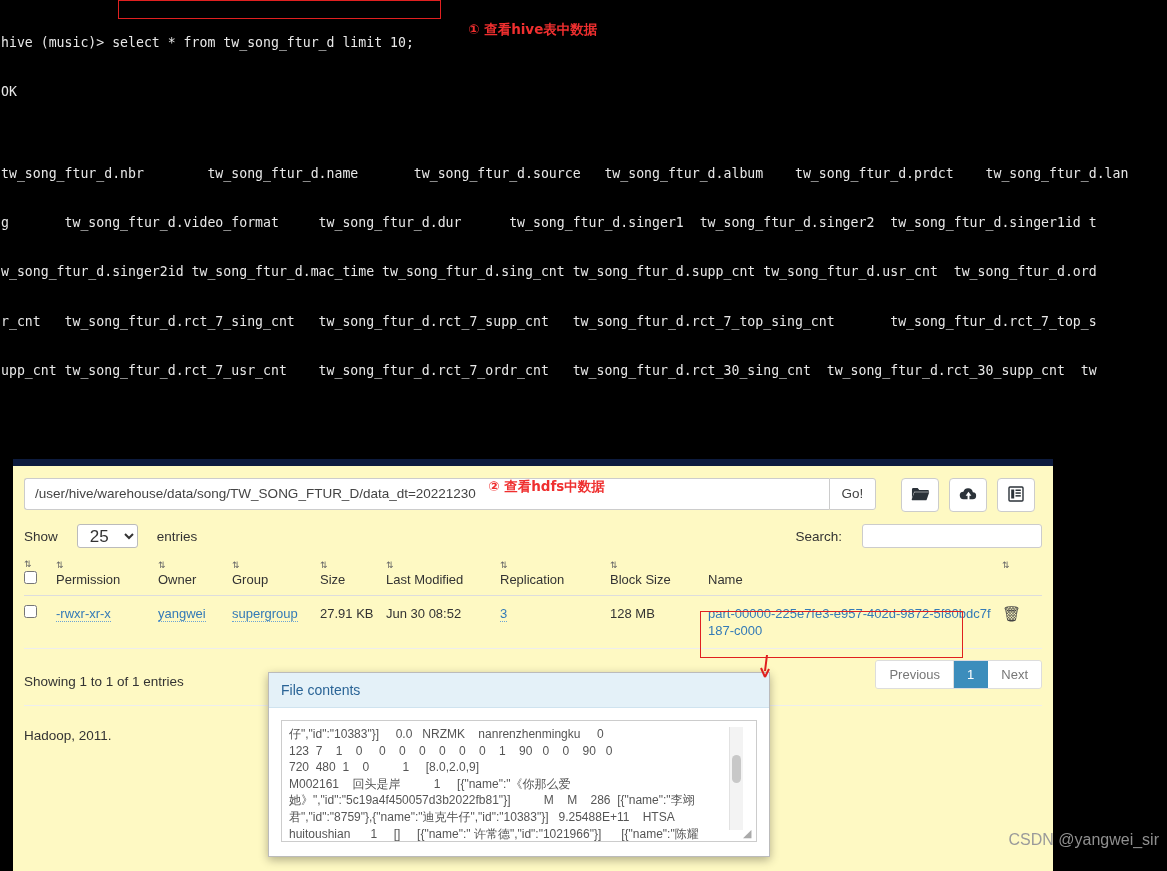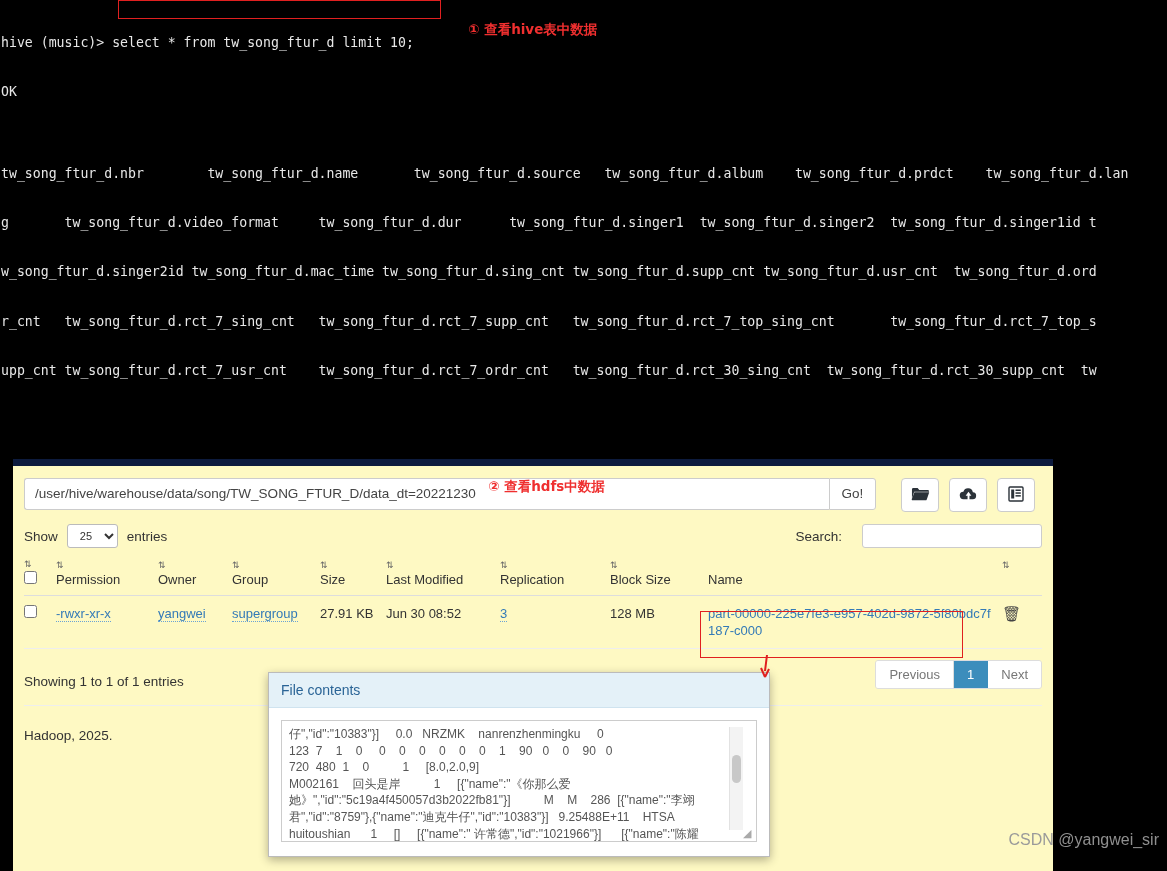--- a/index.html
+++ b/index.html
@@ -114,26 +114,26 @@
   }
 
   .show-row {
     display: flex;
     align-items: center;
     padding: 12px 11px 0 11px;
     font-size: 13.5px;
     color: #333;
     justify-content: space-between;
   }
-  .show-left { display: flex; align-items: center; gap: 9px; }
+  .show-left { display: flex; align-items: center; gap: 19px; }
   .entries-select {
     height: 24px;
     border: 1px solid #bbb;
     border-radius: 3px;
-    font-size: 11px;
+    font-size: 17px;
     font-family: "Liberation Sans", sans-serif;
     padding: 0 2px 0 8px;
     color: #333;
     background: #fff;
   }
   .search-wrap { display: flex; align-items: center; gap: 20px; margin-right: 0px; }
   .search-input {
     width: 180px; height: 24px;
     border: 1px solid #ccc;
     border-radius: 3px;
@@ -402,21 +402,21 @@
 
   <div class="showing-row">
     <span>Showing 1 to 1 of 1 entries</span>
     <div class="pager">
       <div>Previous</div>
       <div class="active">1</div>
       <div>Next</div>
     </div>
   </div>
 
-  <div class="hdfs-footer">Hadoop, 2025.</div>
+  <div class="hdfs-footer">Hadoop, 2011.</div>
 </div>
 
 <div class="namebox"></div>
 <div class="annot annot2">② 查看hdfs中数据</div>
 
 <svg class="arrow" viewBox="0 0 16 24">
   <path d="M9 0 L7 16 M7 22 L3 13 M7 22 L11 14" stroke="#e02020" stroke-width="2" fill="none"></path>
 </svg>
 
 <div class="dialog">

